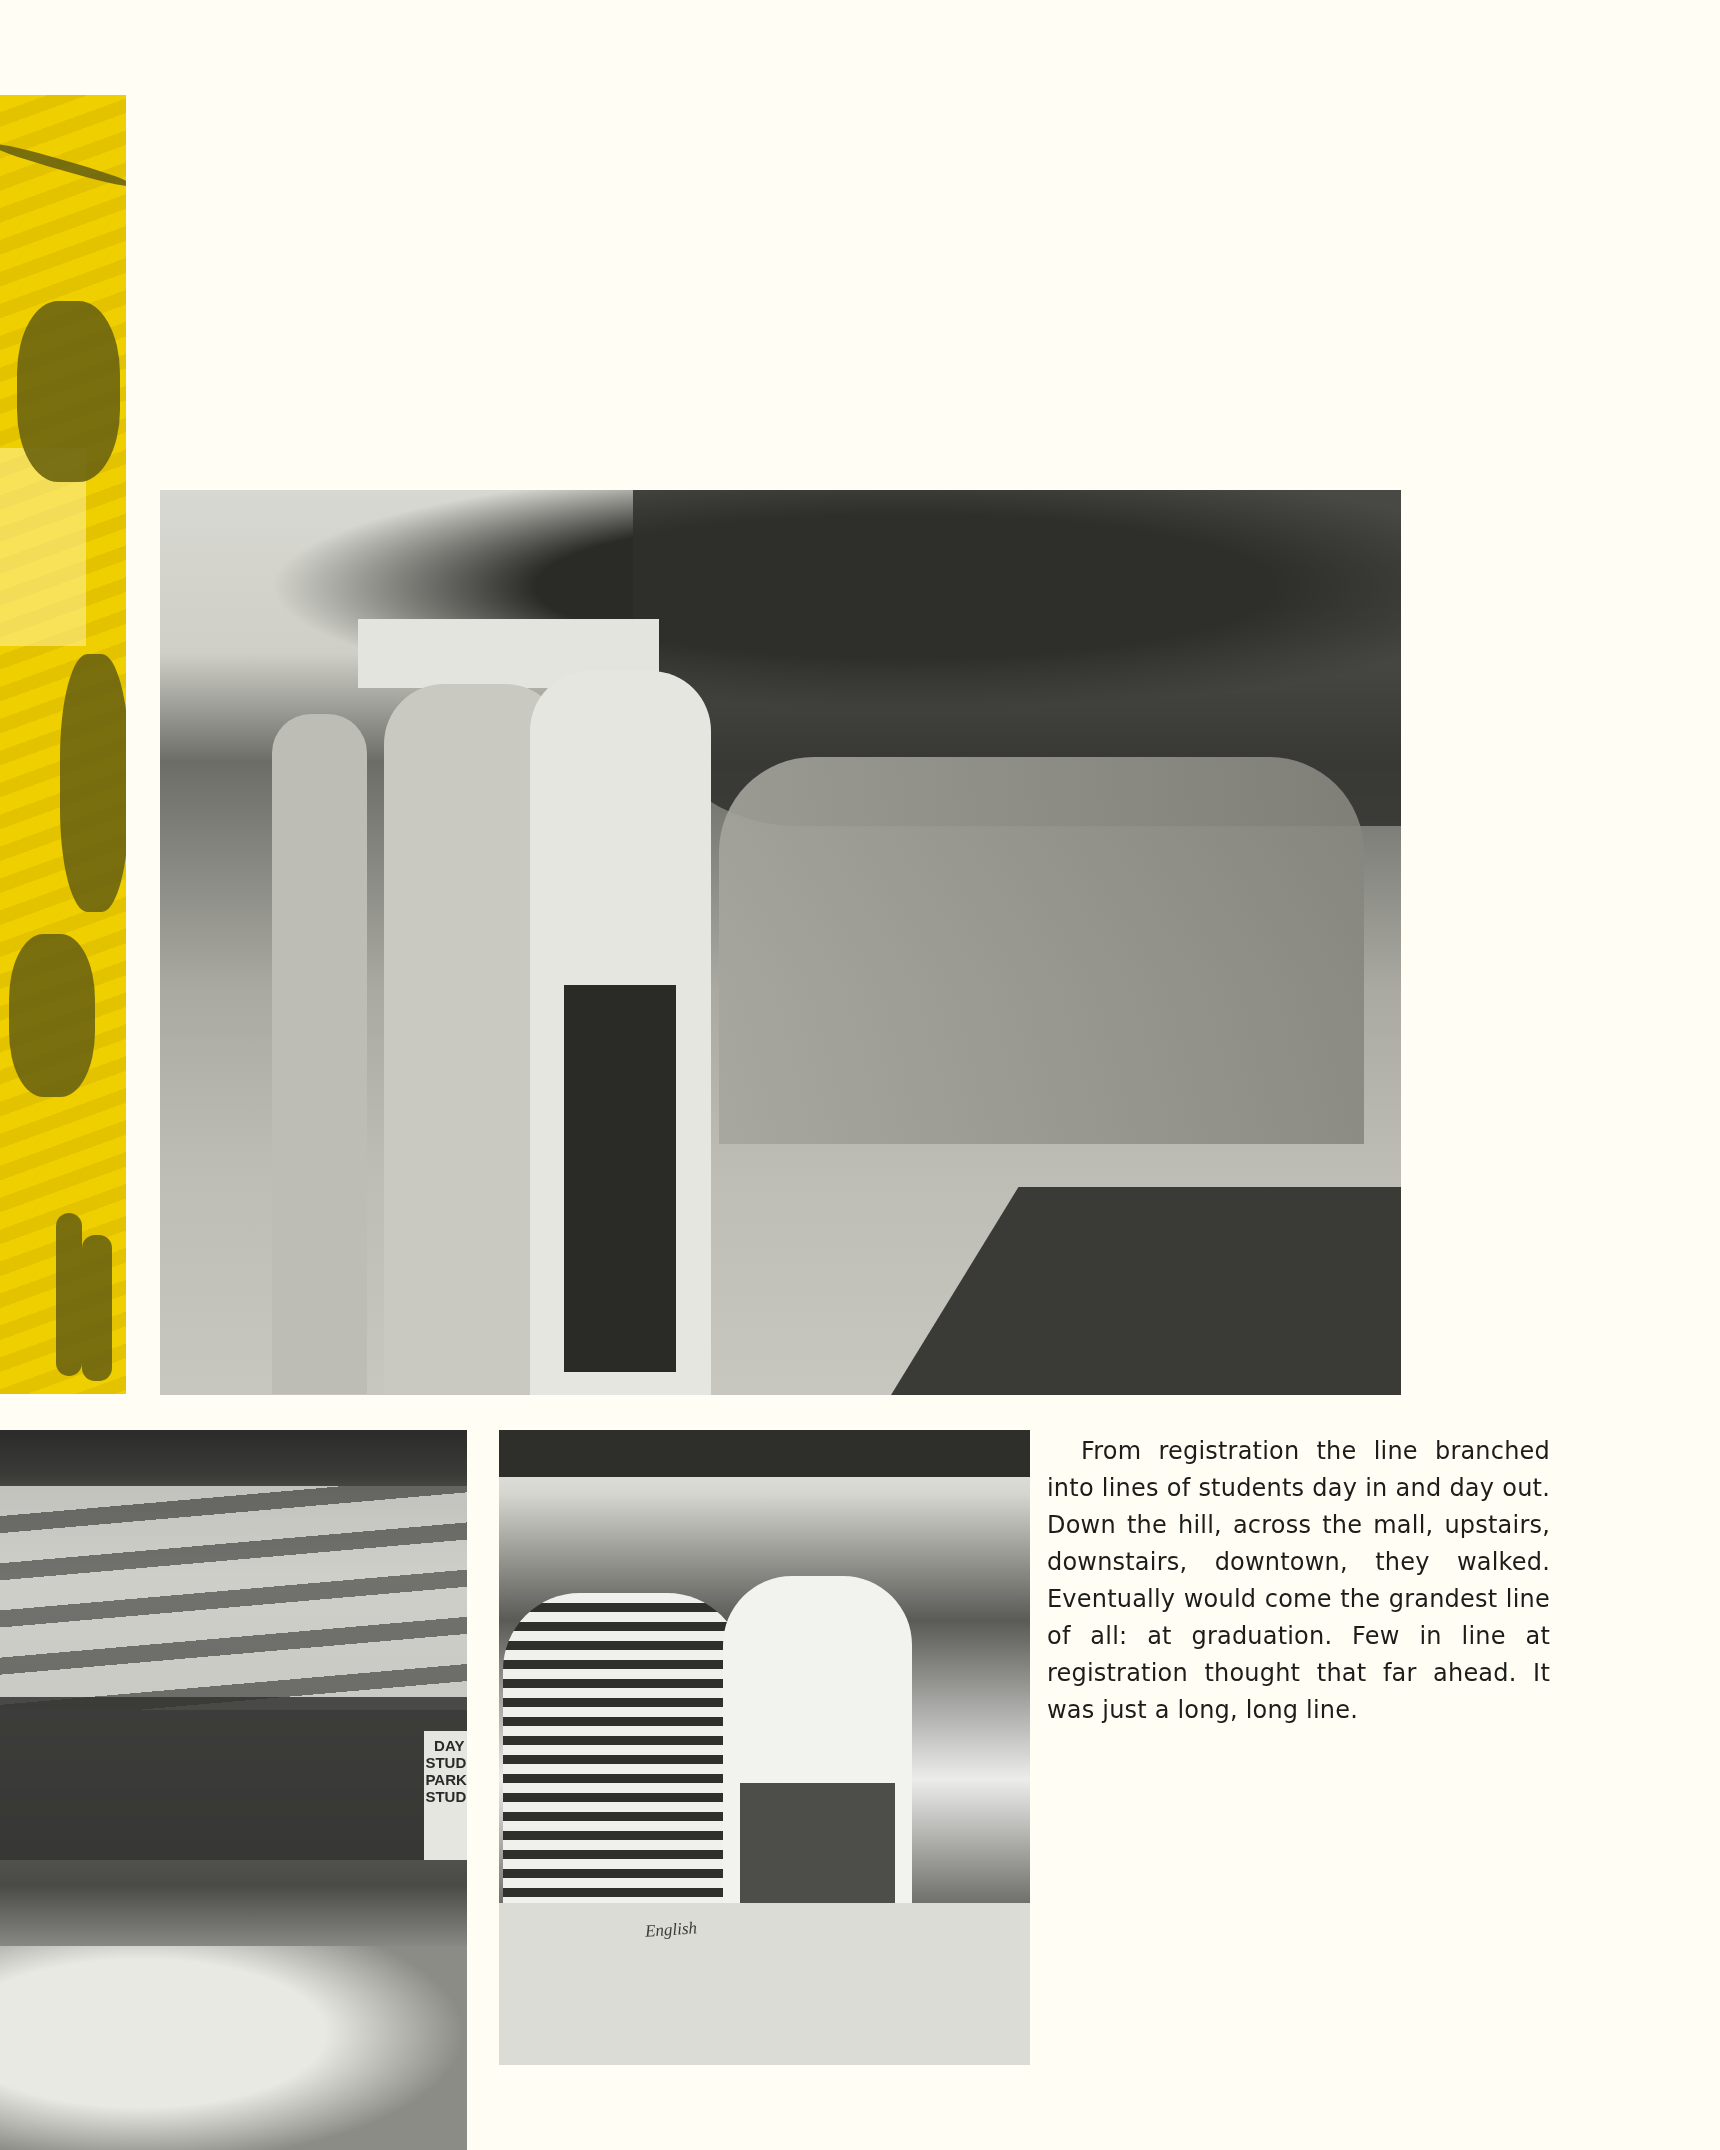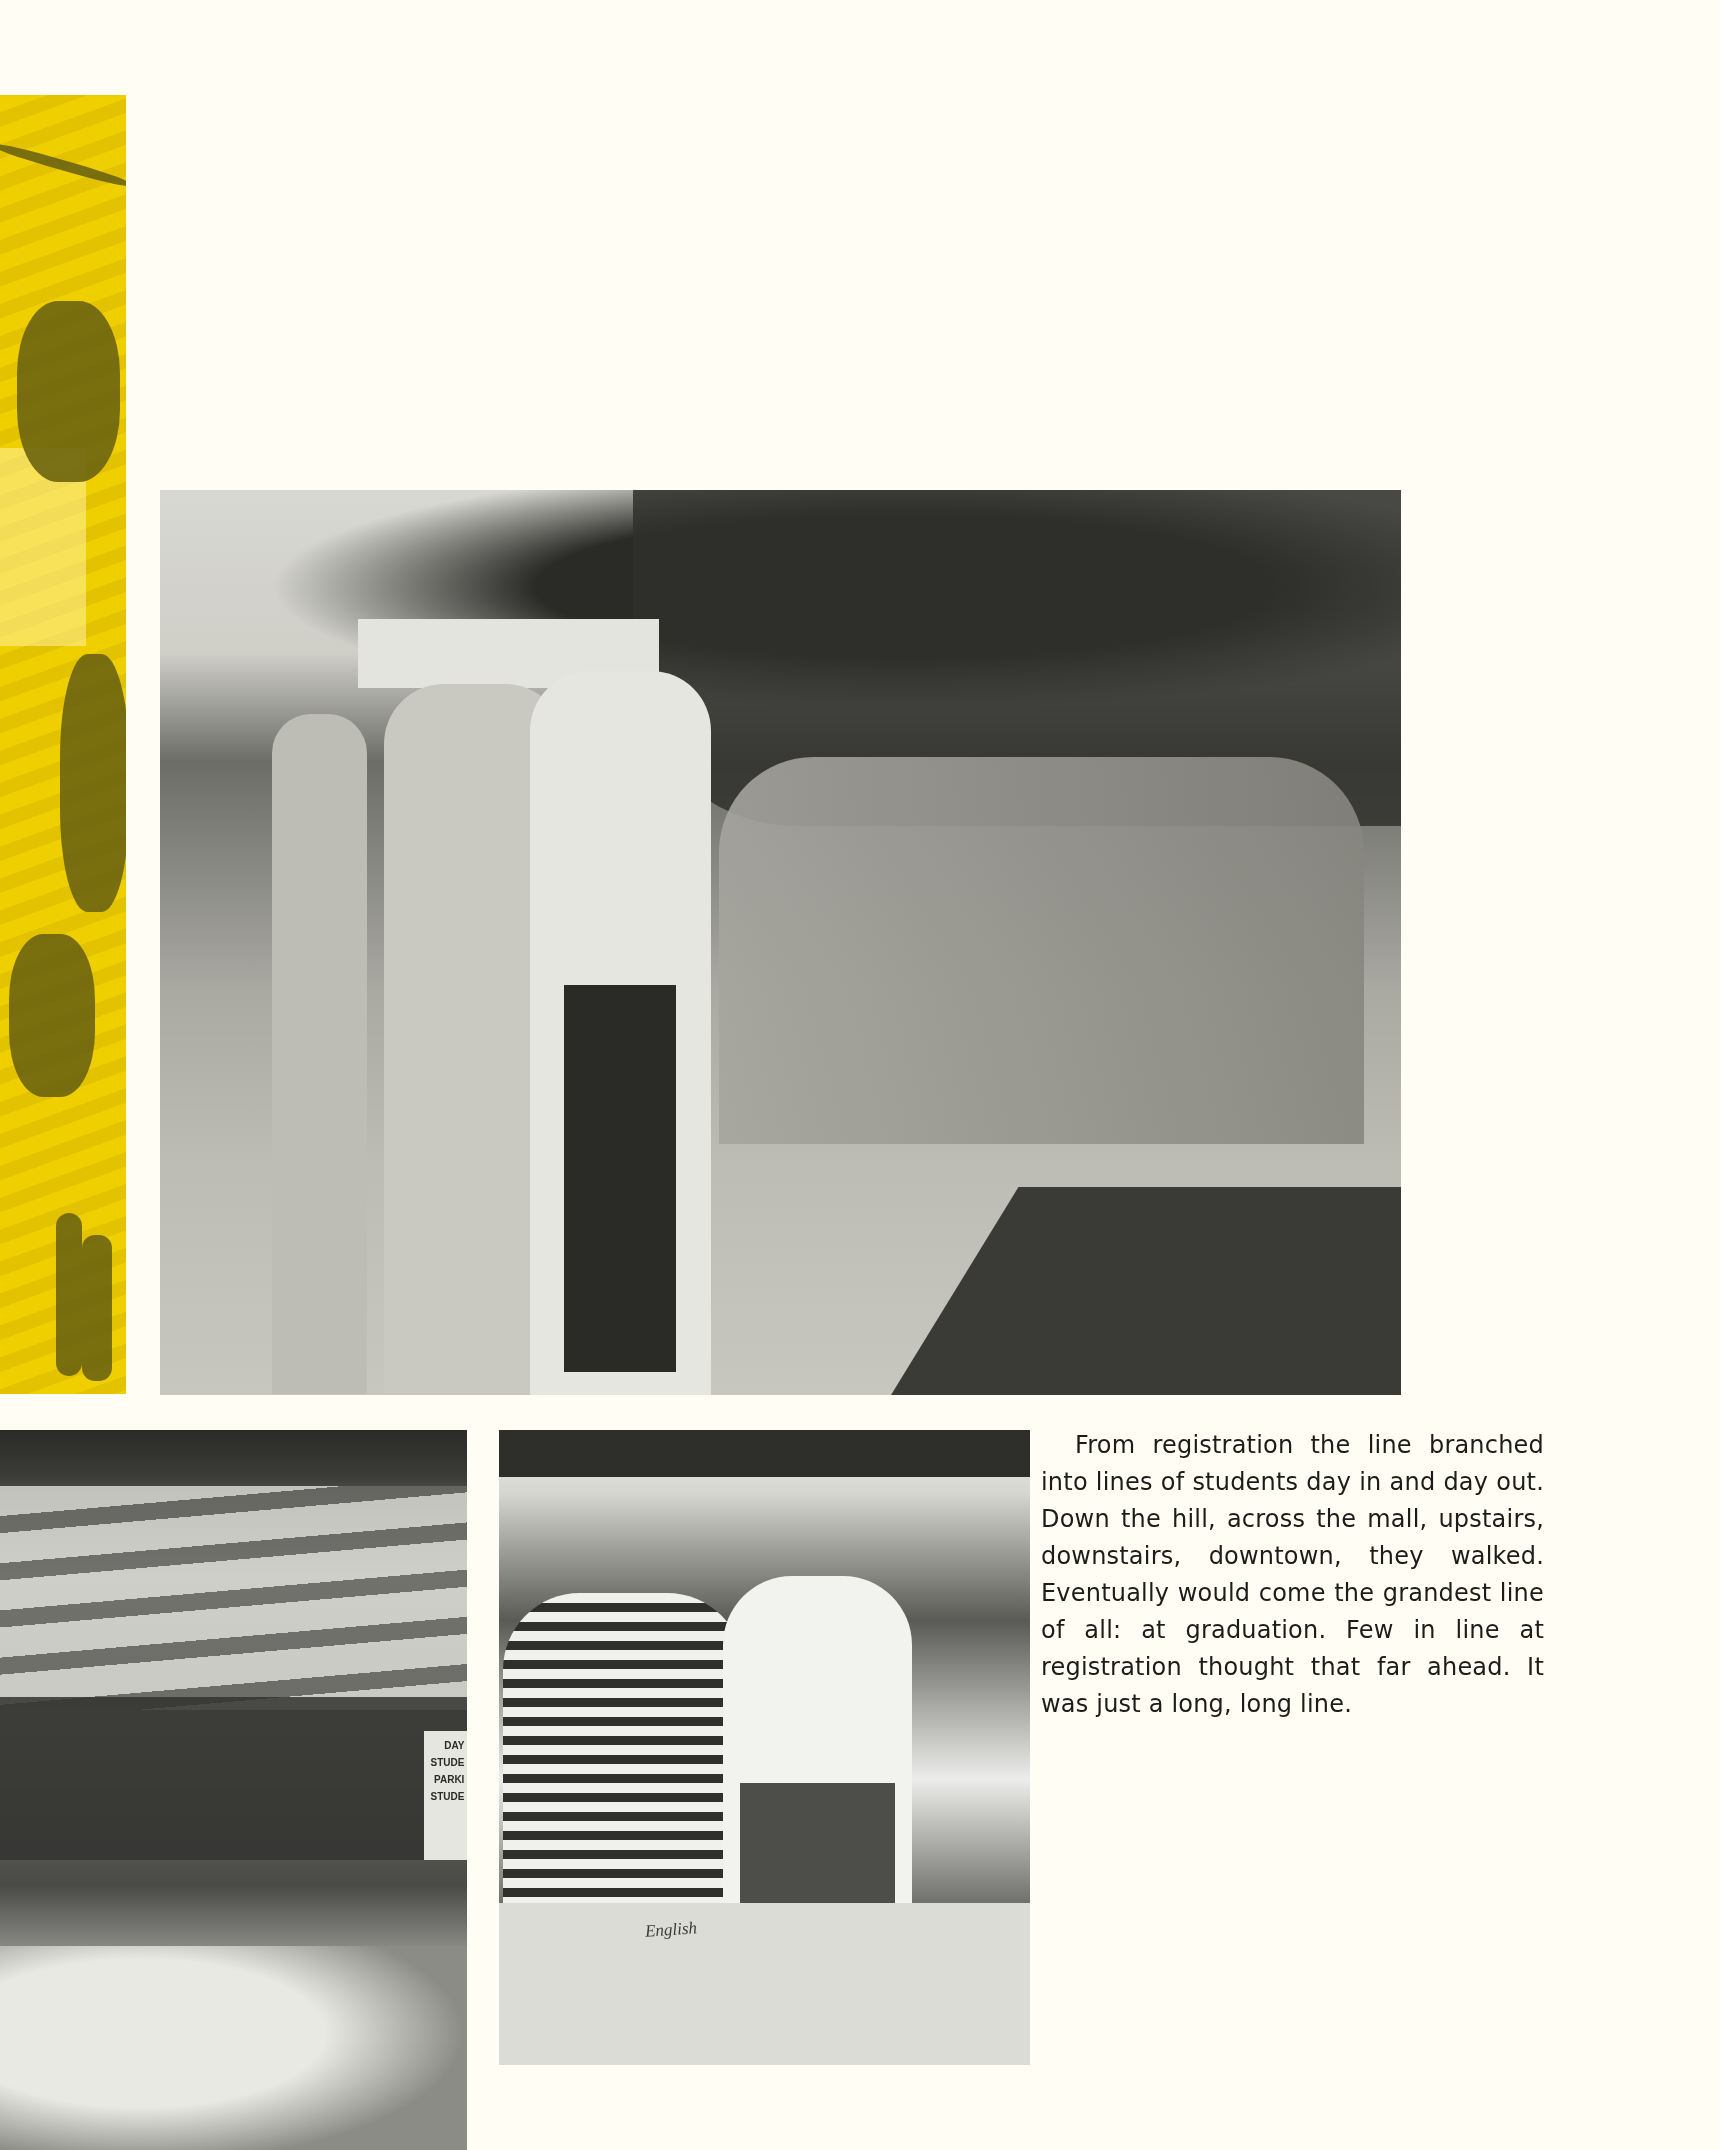--- a/index.html
+++ b/index.html
@@ -28,32 +28,32 @@
 
     #photo-main { left: 160px; top: 490px; width: 1241px; height: 905px;
       background: linear-gradient(180deg, #d8d8d2 0%, #cfcfc8 18%, #6d6d68 30%, #a9a9a2 55%, #bdbdb6 75%, #c7c7c0 100%); }
     #photo-lot { left: 0; top: 1430px; width: 467px; height: 734px;
       background: linear-gradient(180deg, #2b2b29 0%, #3a3a37 6%, #9a9a95 20%, #6f6f6b 42%, #4a4a47 62%, #cfcfca 80%, #b9b9b4 100%); }
     #photo-desk { left: 499px; top: 1430px; width: 531px; height: 635px;
       background: linear-gradient(180deg, #efefea 0%, #d6d6d0 10%, #5a5a56 30%, #ececea 55%, #6c6c68 75%, #d9d9d3 100%); }
 
     .sign-text {
       position: absolute; font-family: "Liberation Sans Narrow", "Liberation Sans", sans-serif;
-      font-weight: bold; color: #2a2a28; font-size: 10px; line-height: 17px; text-align: right;
+      font-weight: bold; color: #2a2a28; font-size: 15px; line-height: 17px; text-align: right;
     }
     .card-text {
       position: absolute; font-family: "Liberation Serif", serif; font-style: italic;
       color: #3a3a38; font-size: 17px;
     }
 
     
     #body-copy {
       position: absolute; left: 1033px; top: 1419px; width: 503px;
       font-family: "DejaVu Sans", sans-serif; font-size: 24px; line-height: 37px;
-      color: #1c1c1a; text-align: justify; text-indent: 34px; margin: 8px;
+      color: #1c1c1a; text-align: justify; text-indent: 34px; margin: 14px;
       letter-spacing: 0.2px;
     }
   </style>
 </head>
 <body>
 
 <div id="yellow-strip" class="abs">
   <div class="blob" style="left:-8.6px;top:65px;width:142px;height:10.3px;transform:rotate(16deg);"></div>
   <div class="lite" style="left:0;top:353px;width:86px;height:198px;opacity:.55;"></div>
   <div class="blob" style="left:17px;top:206px;width:103px;height:181px;"></div>

